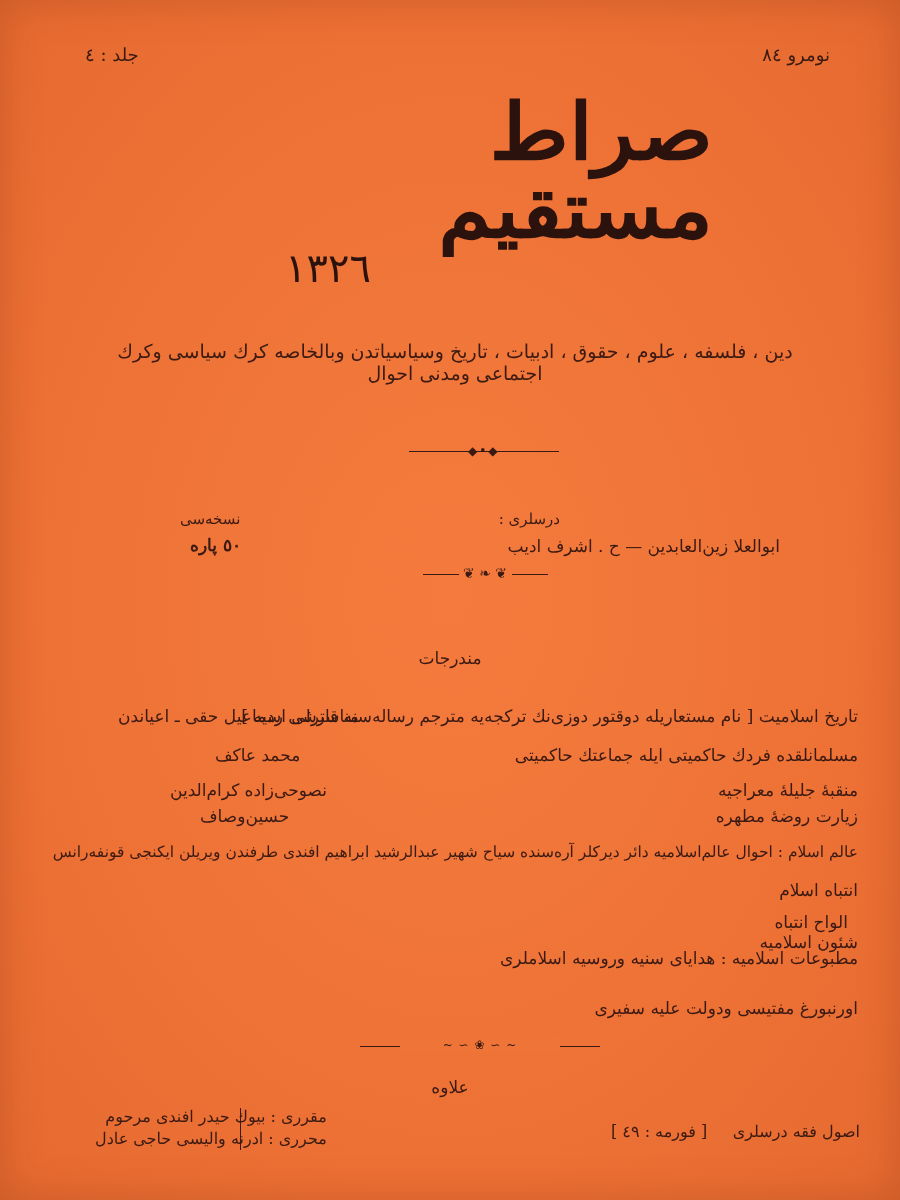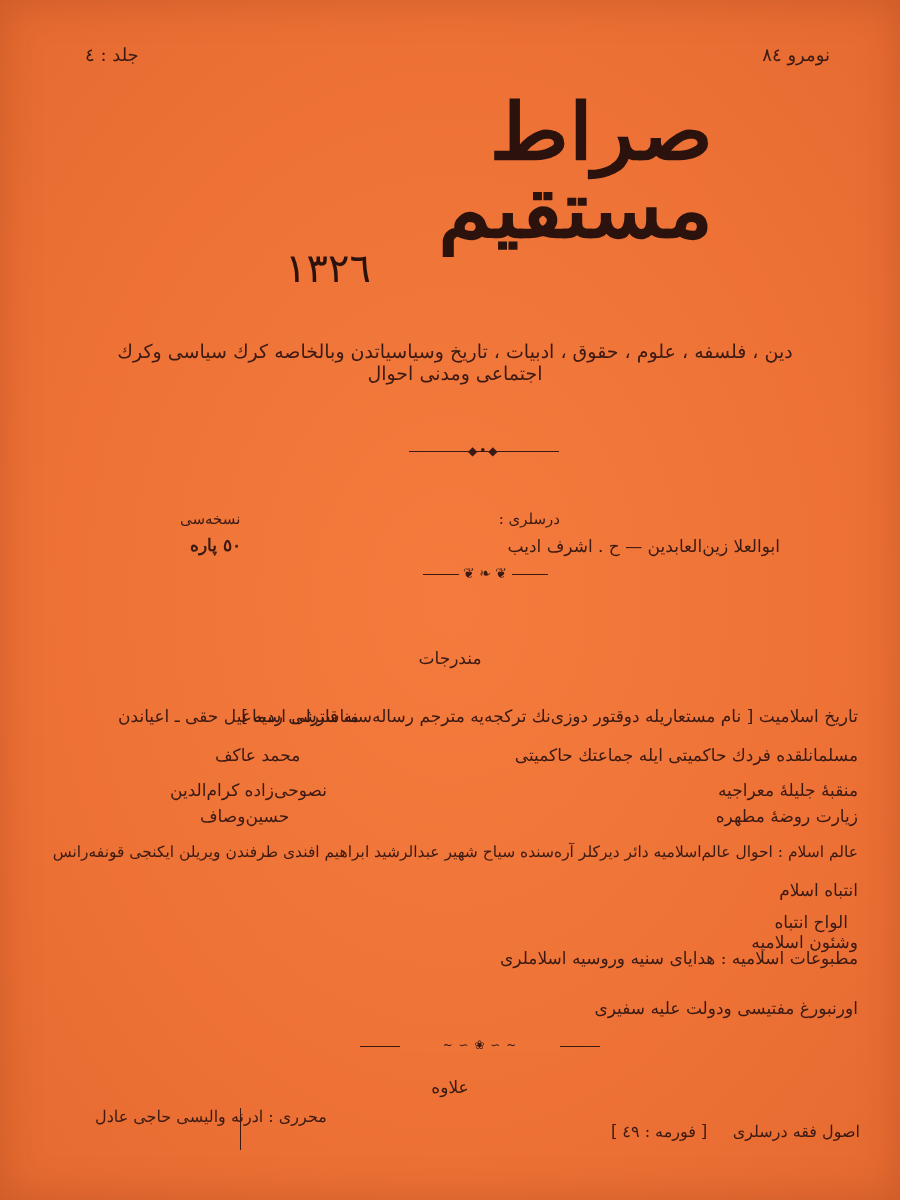--- a/index.html
+++ b/index.html
@@ -104,30 +104,31 @@
   <div class="abs txt rtl" style="top:780px; right:42px;">منقبهٔ جليلهٔ معراجيه</div>
   <div class="abs txt rtl" style="top:780px; left:170px;">نصوحى‌زاده كرام‌الدين</div>
 
   <div class="abs txt rtl" style="top:806px; right:42px;">زيارت روضهٔ مطهره</div>
   <div class="abs txt rtl" style="top:806px; left:200px;">حسين‌وصاف</div>
 
   <div class="abs txt rtl" style="top:843px; right:42px; font-size:15.5px;">عالم اسلام : احوال عالم‌اسلاميه دائر ديركلر آره‌سنده سياح شهير عبدالرشيد ابراهيم افندى طرفندن ويريلن ايكنجى قونفه‌رانس</div>
 
   <div class="abs txt rtl" style="top:880px; right:42px;">انتباه اسلام</div>
   <div class="abs txt rtl" style="top:906px; right:52px;margin-top:6px;">الواح انتباه</div>
-  <div class="abs txt rtl" style="top:932px; right:42px;">وشئون اسلاميه</div>
+  <div class="abs txt rtl" style="top:932px; right:42px;">شئون اسلاميه</div>
   <div class="abs txt rtl" style="top:948px; right:42px;">مطبوعات اسلاميه : هداياى سنيه وروسيه اسلاملرى</div>
   <div class="abs txt rtl" style="top:998px; right:42px;">اورنبورغ مفتيسى ودولت عليه سفيرى</div>
 
   <div class="abs rule2"></div>
   <div class="abs orn3" style="background:#ef7438;">~ ∽ ❀ ∽ ~</div>
 
   <div class="abs supp-title rtl">علاوه</div>
 
   <div class="abs supp-left rtl">
+    <div>مقررى : بيوك حيدر افندى مرحوم</div>
     <div>محررى : ادرنه واليسى حاجى عادل</div>
   </div>
   <div class="bracket"></div>
 
   <div class="abs supp-right rtl">
     <span>اصول فقه درسلرى</span>
     &nbsp;&nbsp;&nbsp;
     <span>[ فورمه : ٤٩ ]</span>
   </div>
 

